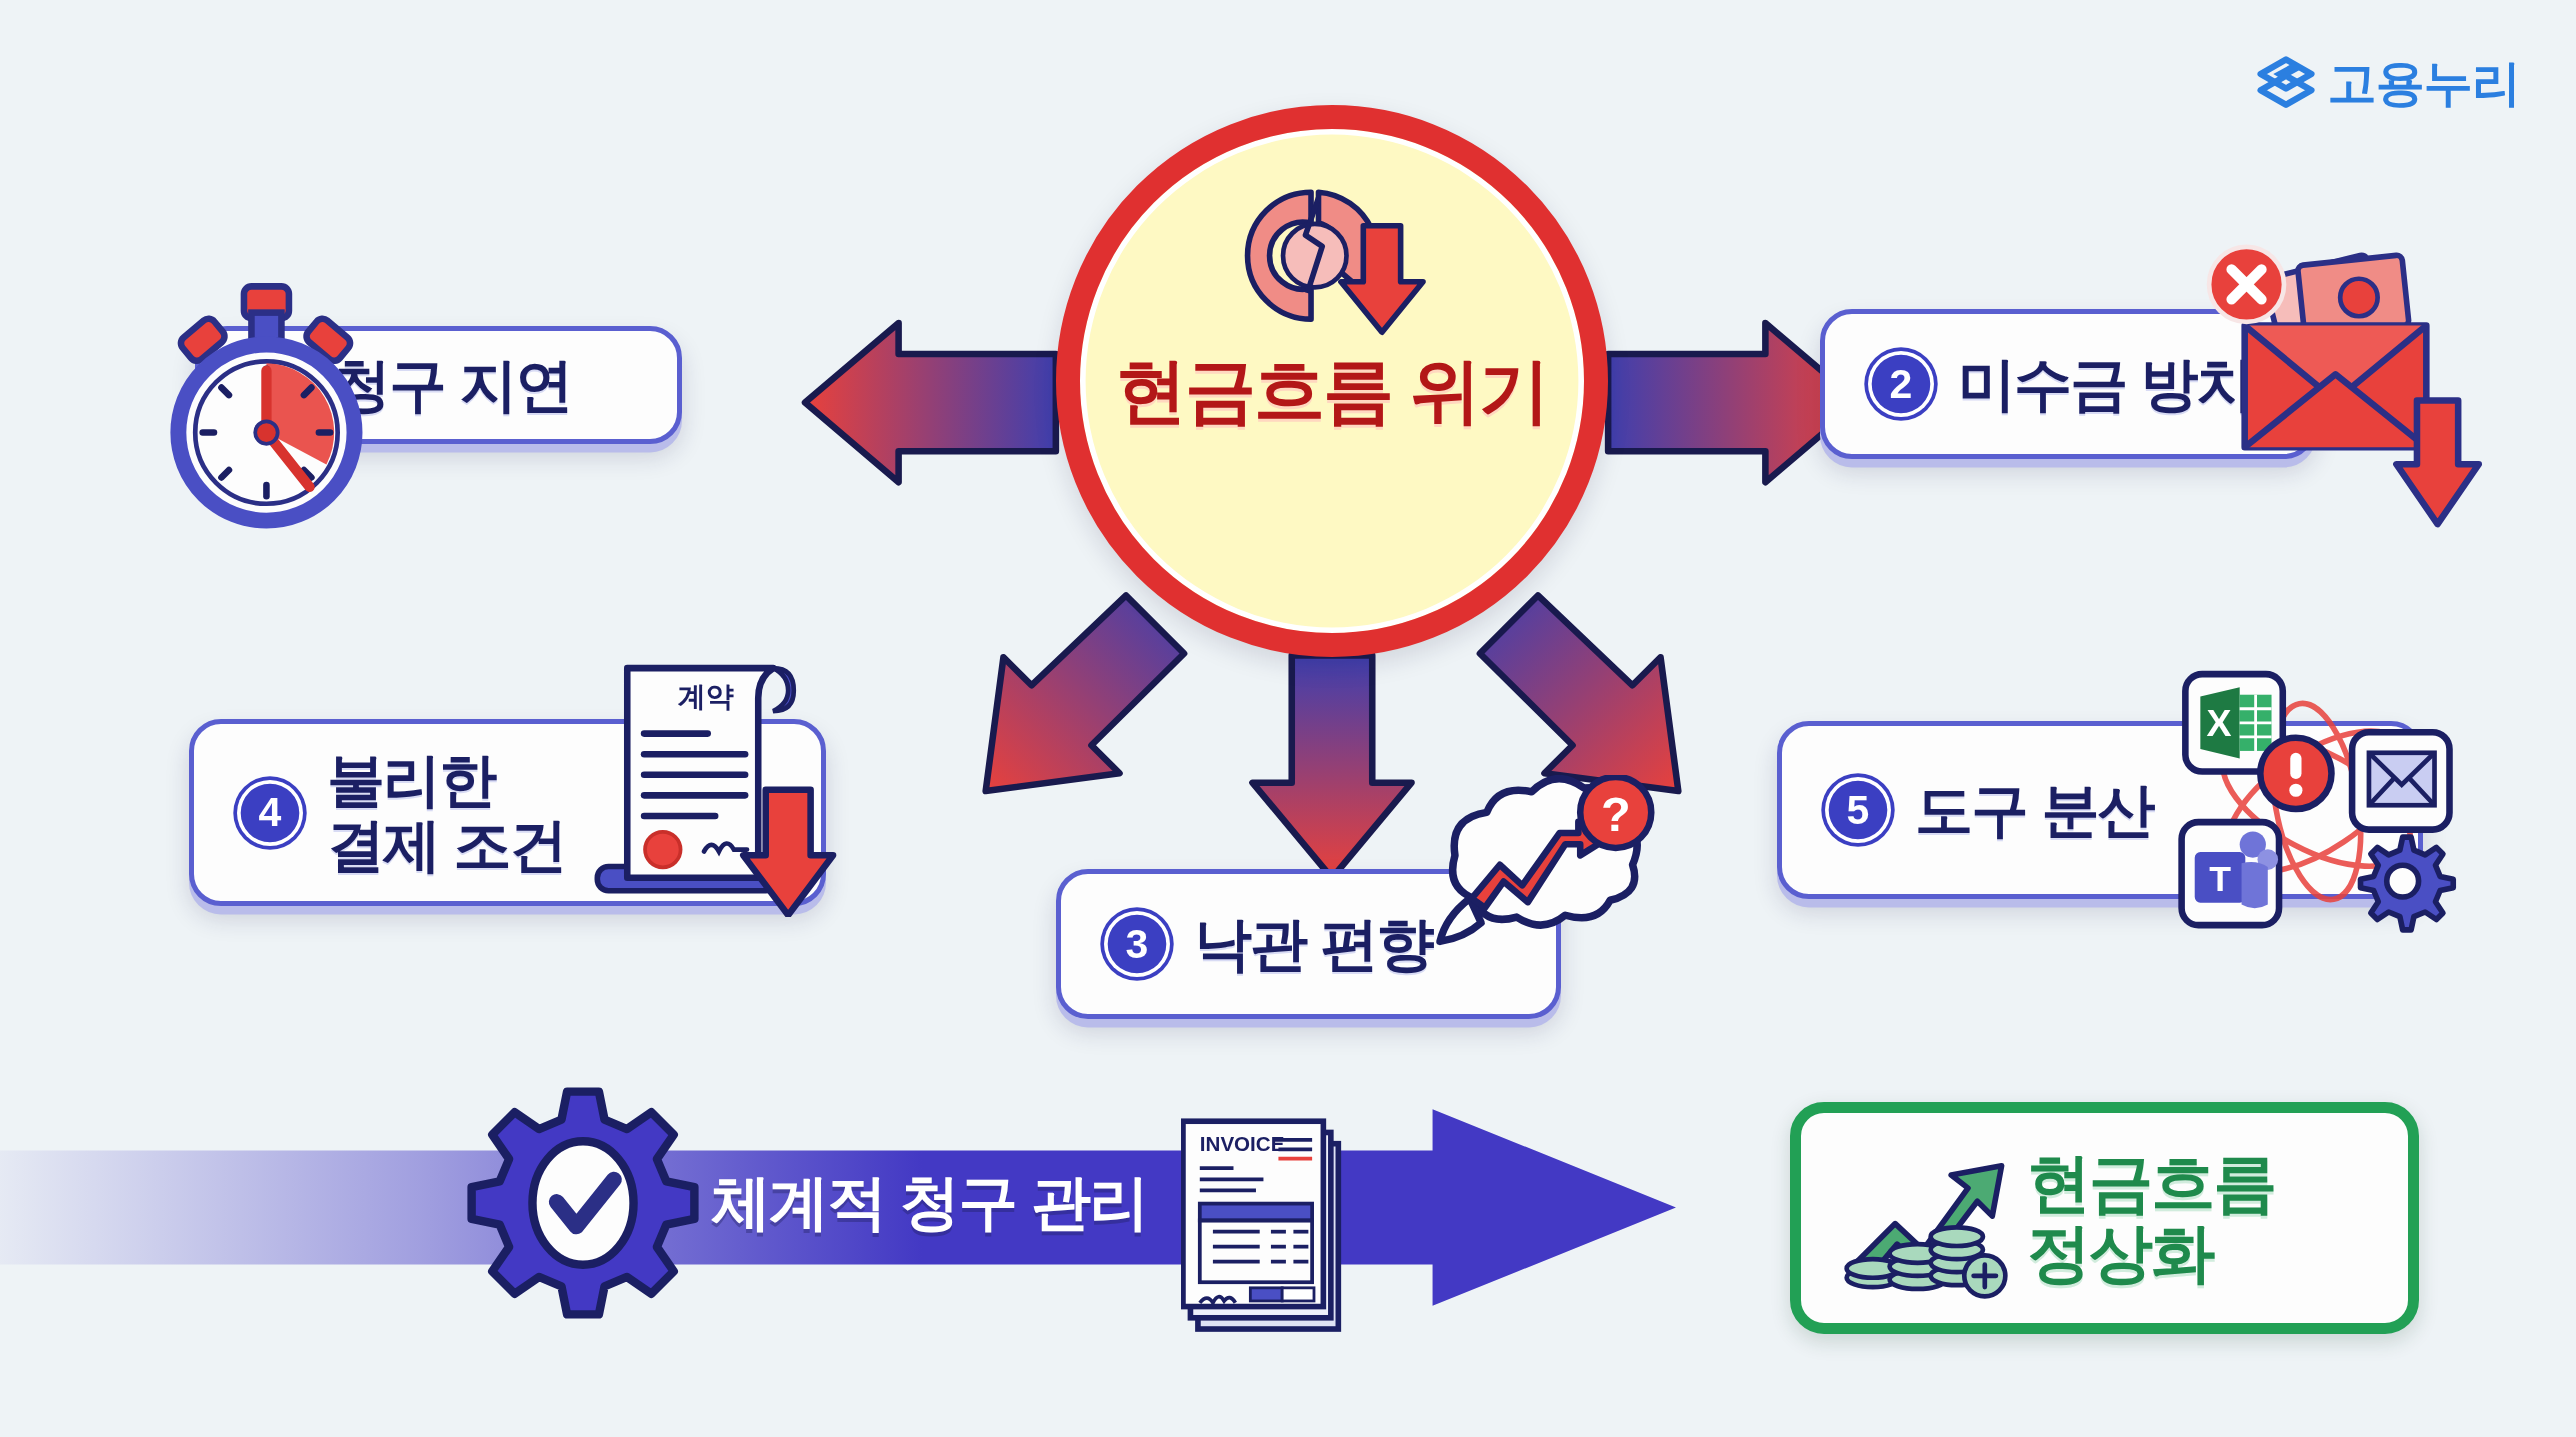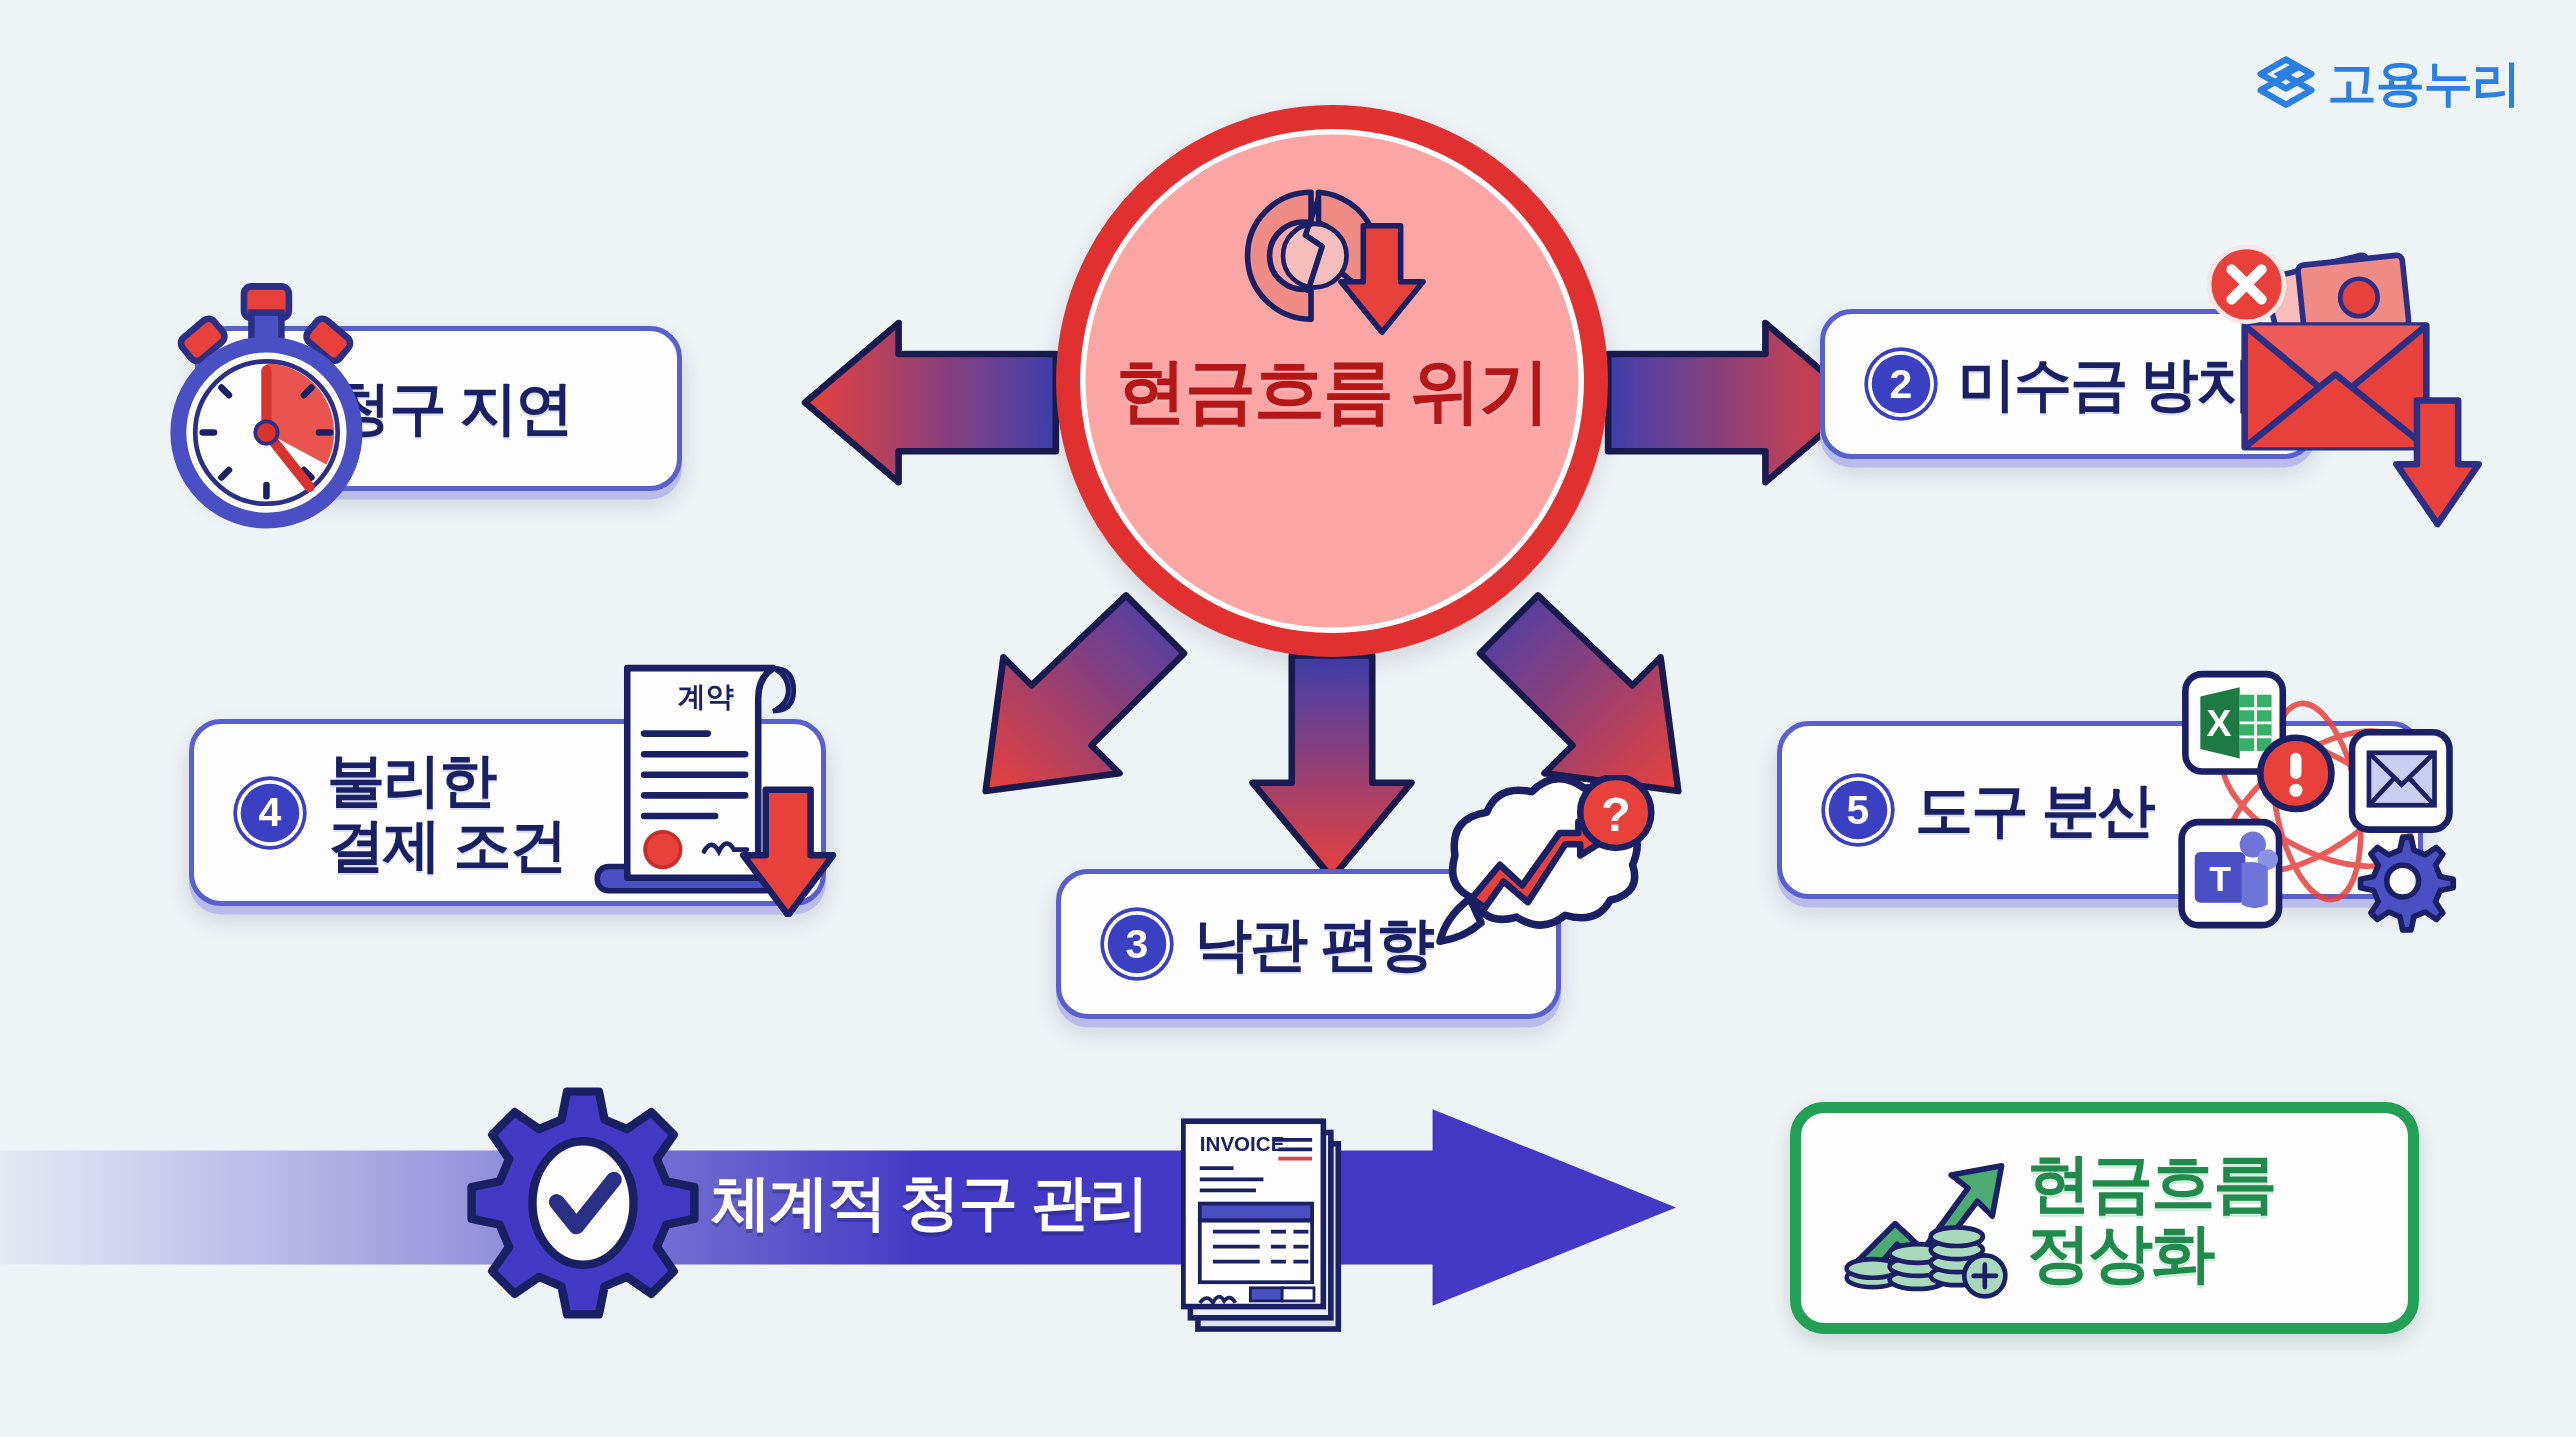--- a/index.html
+++ b/index.html
@@ -17,21 +17,21 @@
   #logo .mark{width:58px;height:58px;}
   #logo .wordmark{
     font-size:49px;font-weight:bold;color:#2b7fe0;letter-spacing:-0.9px;
     line-height:1;white-space:nowrap;
   }
 
   
   #hub{
     left:1056px;top:105px;width:552px;height:552px;
     border-radius:50%;
-    background:#fca5a5;
+    background:#fef9c3;
     border:24px solid #e03030;
     box-sizing:border-box;
     box-shadow:0 9.4px 24px rgba(20,20,60,.13), inset 0 0 0 5.6px #fff;
     display:flex;flex-direction:column;align-items:center;justify-content:flex-start;
     z-index:40;
   }
   #hub .hubicon{margin-top:52px;width:215px;height:168px;}
   #hub .hubtext{
     margin-top:3.7px;text-align:center;color:#b31717;
     font-size:71px;font-weight:bold;line-height:1.08;letter-spacing:-1.9px;
@@ -55,21 +55,21 @@
     display:flex;align-items:center;justify-content:center;
     font-size:41px;font-weight:bold;line-height:1;
     box-shadow:inset 0 0 0 3.7px #fff, 0 0 0 3.7px #3b3fc2;
   }
   .cardlabel{
     color:#1b1f63;font-size:58px;font-weight:bold;letter-spacing:-1.9px;
     line-height:1.12;white-space:pre-line;
     text-shadow:0 1.9px 0 rgba(180,185,235,.5);
   }
 
-  #card1{left:195px;top:326px;width:487px;height:165px;}
+  #card1{left:195px;top:326px;width:487px;height:118px;}
   #card2{left:1820px;top:309px;width:496px;height:150px;}
   #card3{left:1056px;top:869px;width:505px;height:150px;}
   #card4{left:189px;top:719px;width:637px;height:187px;}
   #card5{left:1777px;top:721px;width:646px;height:178px;}
 
   
   .arrowsvg{z-index:10;}
 
   
   .iconwrap{z-index:30;pointer-events:none;}

